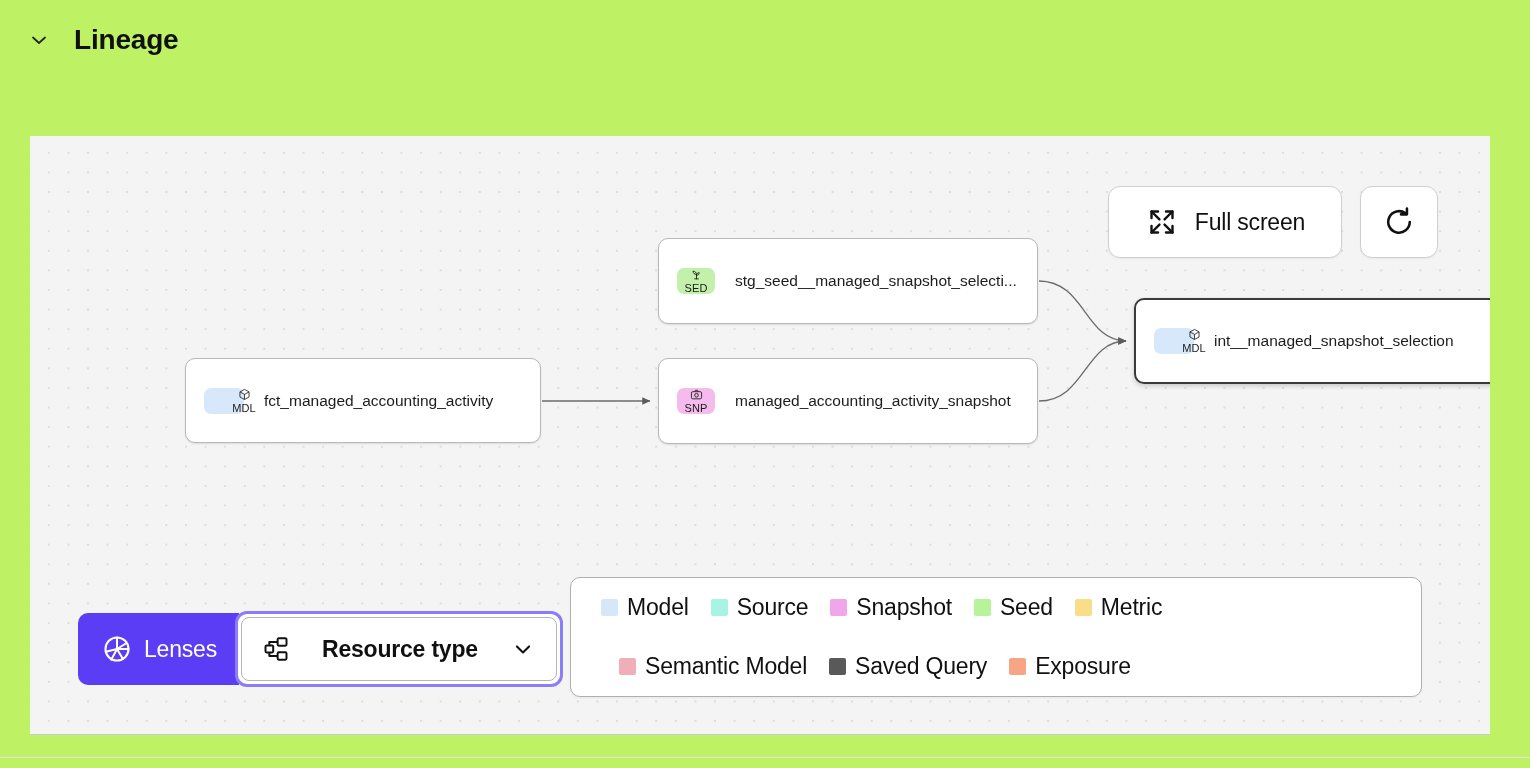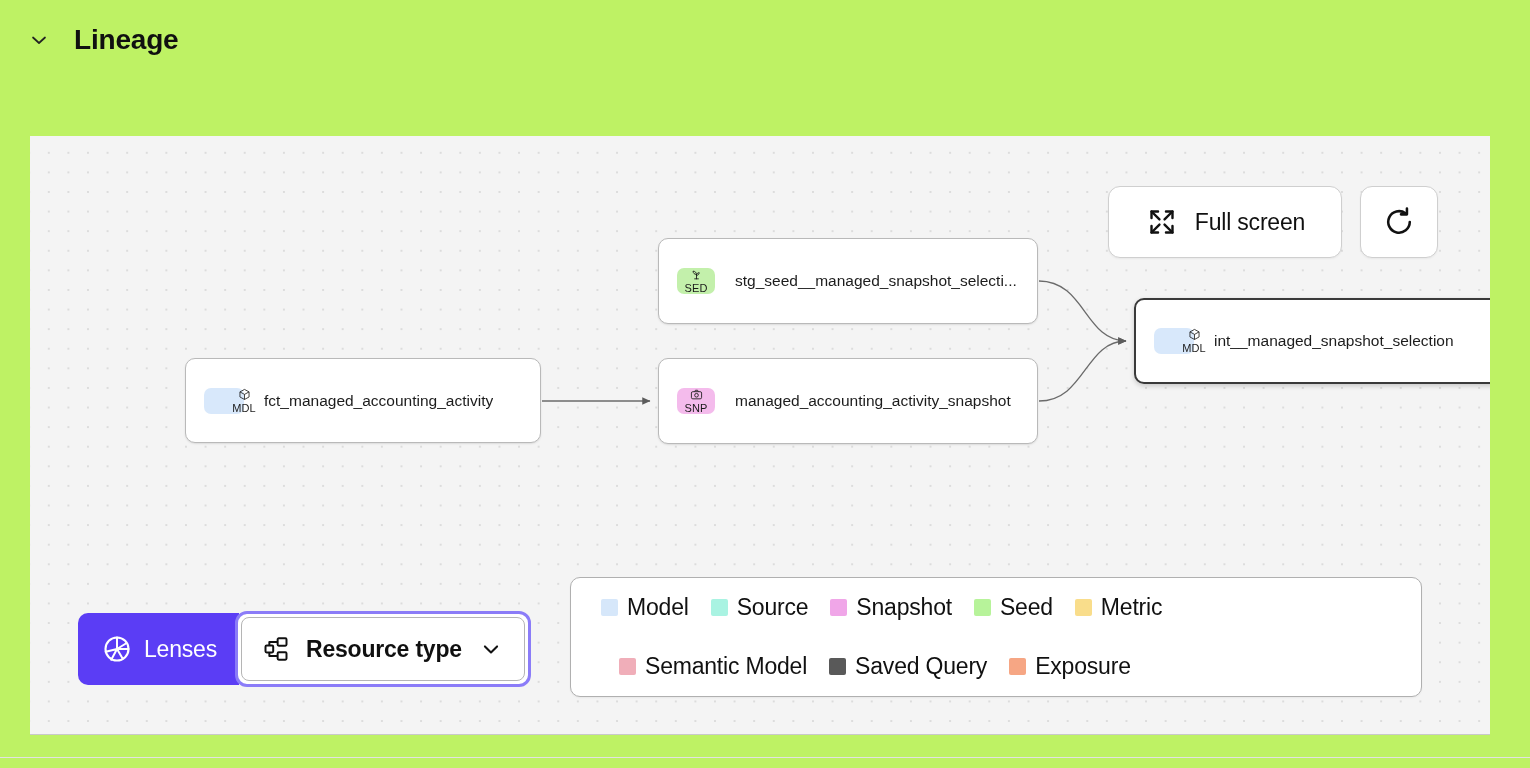--- a/index.html
+++ b/index.html
@@ -158,21 +158,21 @@
     padding: 3px;
     background: #ffffff;
     margin-left: -4px;
     display: flex;
   }
   .resource-select {
     background: #fff;
     border: 1px solid #b5b5b5;
     border-radius: 8px;
     height: 64px;
-    display: flex; align-items: center; gap: 16px;
+    display: flex; align-items: center; gap: 32px;
     padding: 0 20px;
     cursor: pointer;
   }
   .resource-select .rs-label {
     font-size: 23px;
     font-weight: 700;
     color: #101010;
     letter-spacing: -0.2px;
   }
   .resource-select svg { display:block; flex:0 0 auto; }

